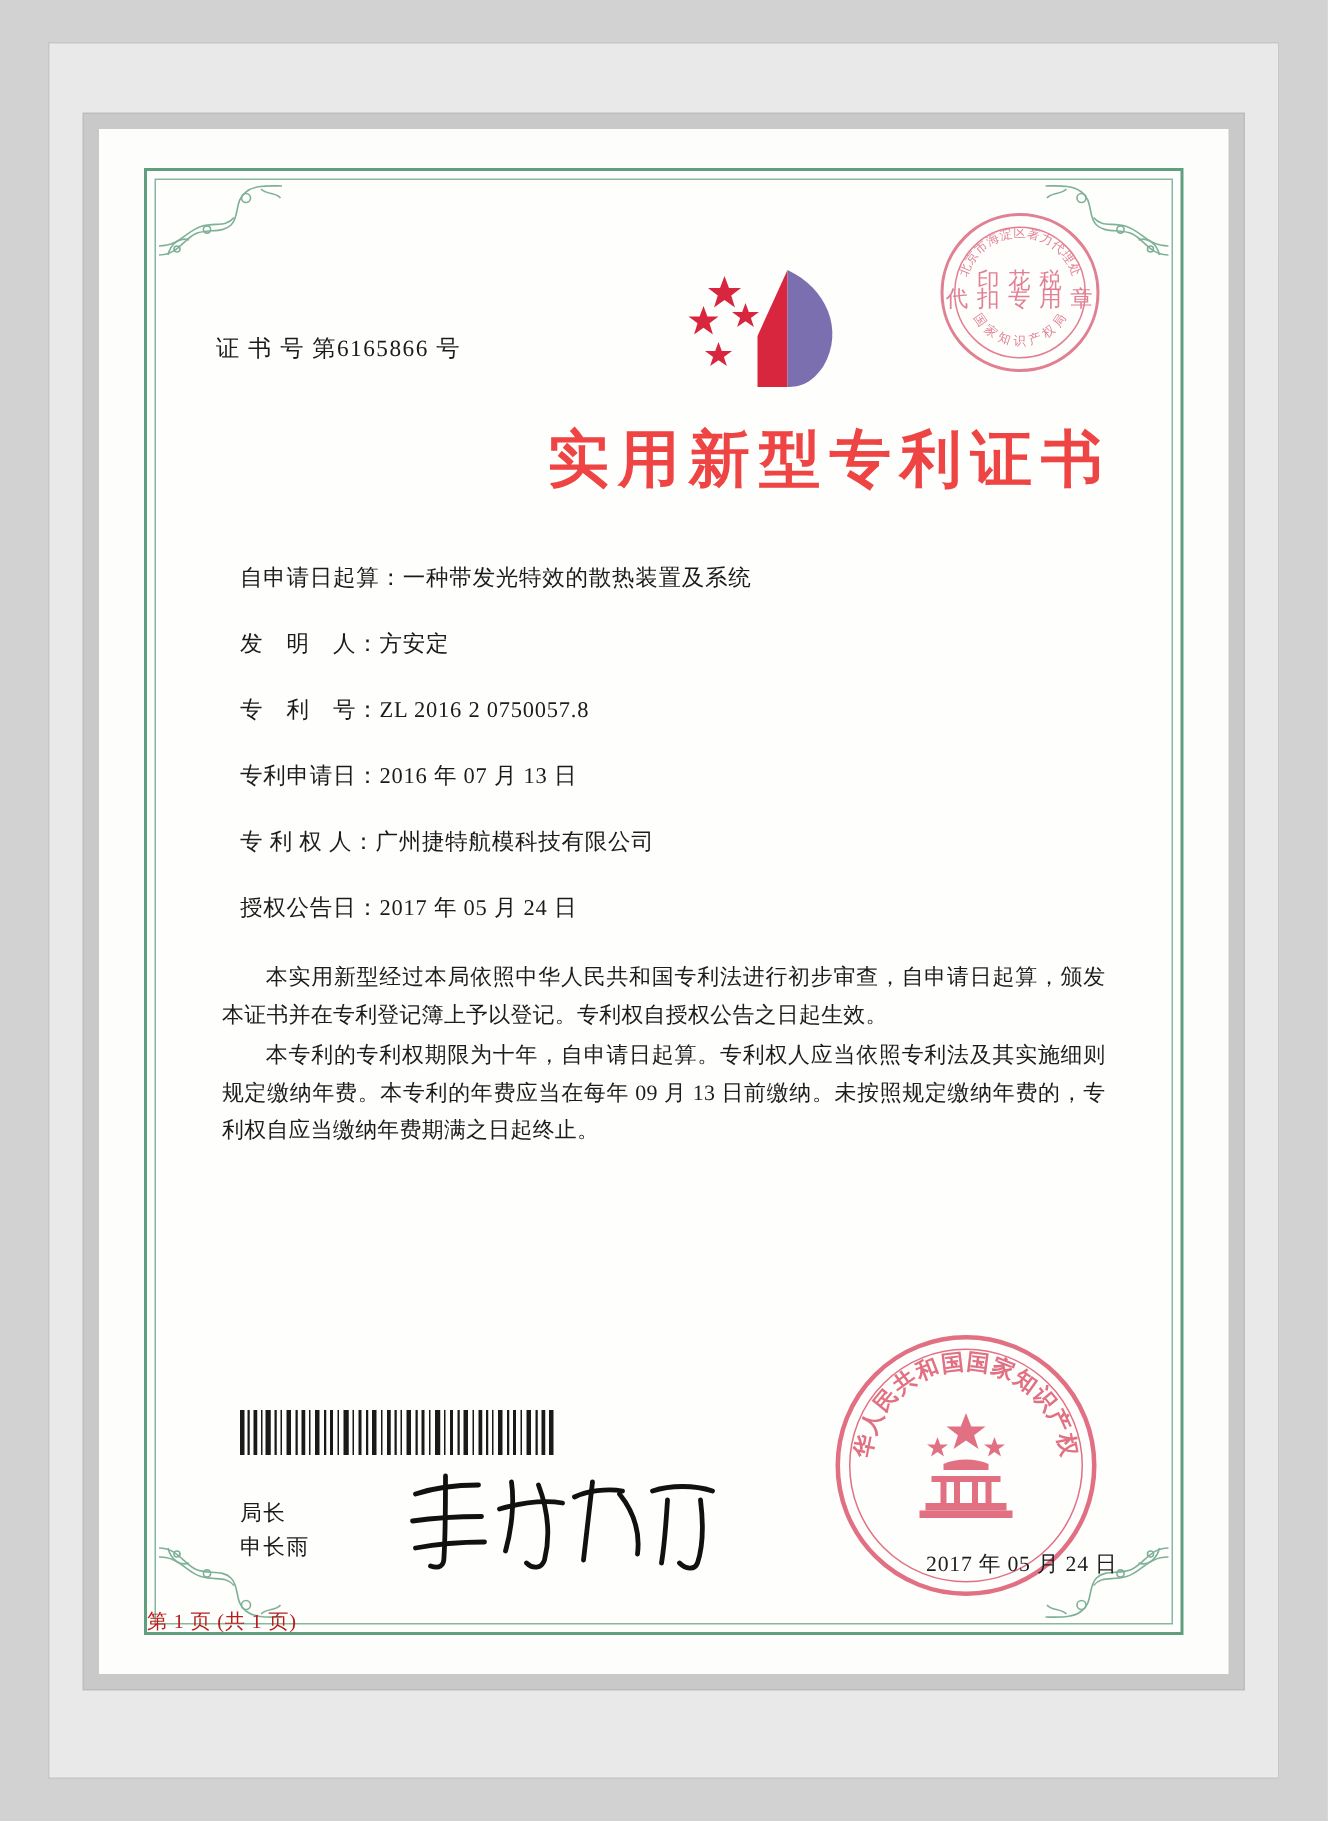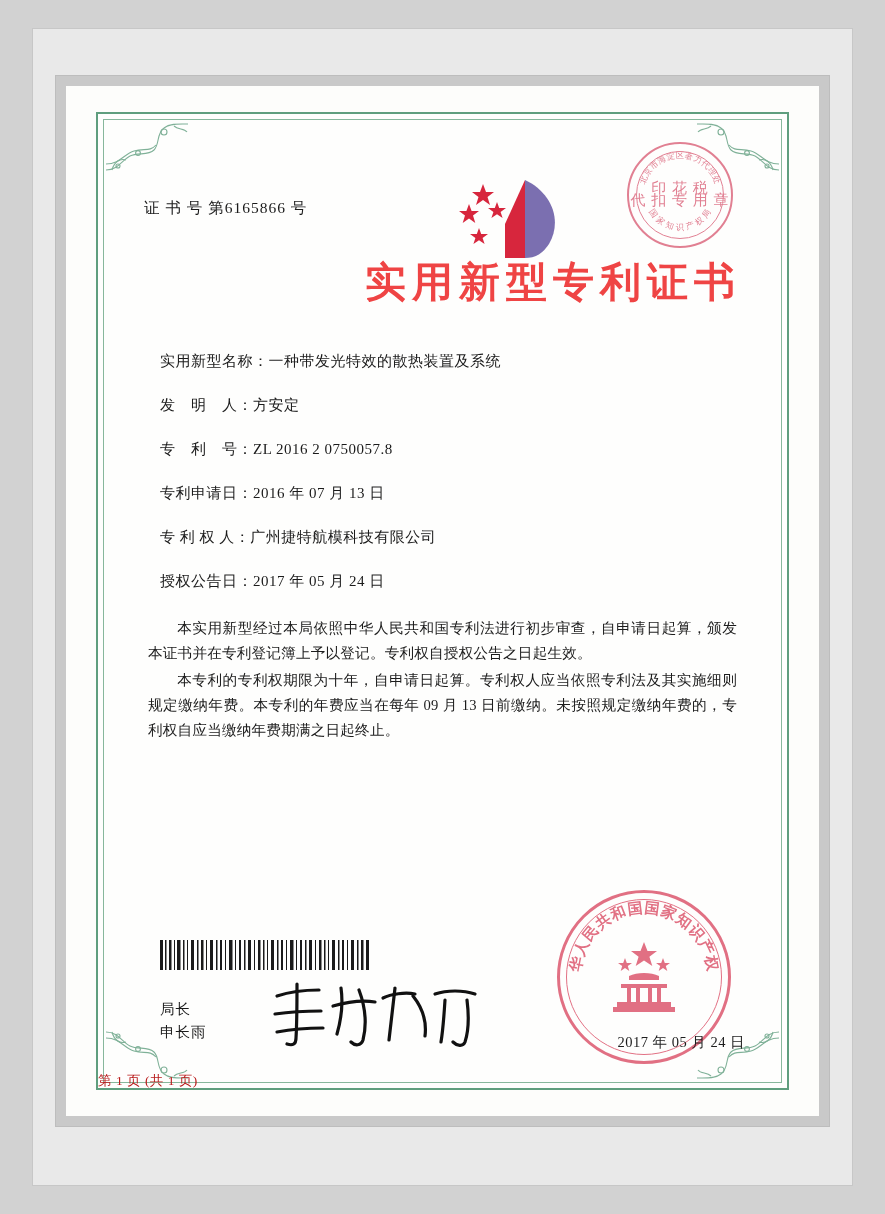--- a/index.html
+++ b/index.html
@@ -76,21 +76,21 @@
     position: absolute;
     left: 0; top: 0; right: 0; bottom: 0;
     padding: 42px 46px 0 46px;
     box-sizing: border-box;
   }
 
   .cert-no {
     font-size: 15.5px;
     color: #1b1b1b;
     letter-spacing: 1px;
-    margin-top: 42px;
+    margin-top: 66px;
   }
 
   
   .logo {
     position: absolute;
     left: 355px;
     top: 52px;
     width: 130px;
     height: 100px;
   }
@@ -350,21 +350,21 @@
           <div class="mid">
             <div>印 花 税</div>
             <div>代 扣 专 用 章</div>
           </div>
         </div>
 
         <h1 class="title">实用新型专利证书</h1>
 
         <div class="fields">
           <div class="field">
-            <span class="lbl">实用新型名称：</span><span class="val">一种带发光特效的散热装置及系统</span>
+            <span class="lbl">自申请日起算：</span><span class="val">一种带发光特效的散热装置及系统</span>
           </div>
           <div class="field">
             <span class="lbl">发　明　人：</span><span class="val">方安定</span>
           </div>
           <div class="field">
             <span class="lbl">专　利　号：</span><span class="val">ZL 2016 2 0750057.8</span>
           </div>
           <div class="field">
             <span class="lbl">专利申请日：</span><span class="val">2016 年 07 月 13 日</span>
           </div>

